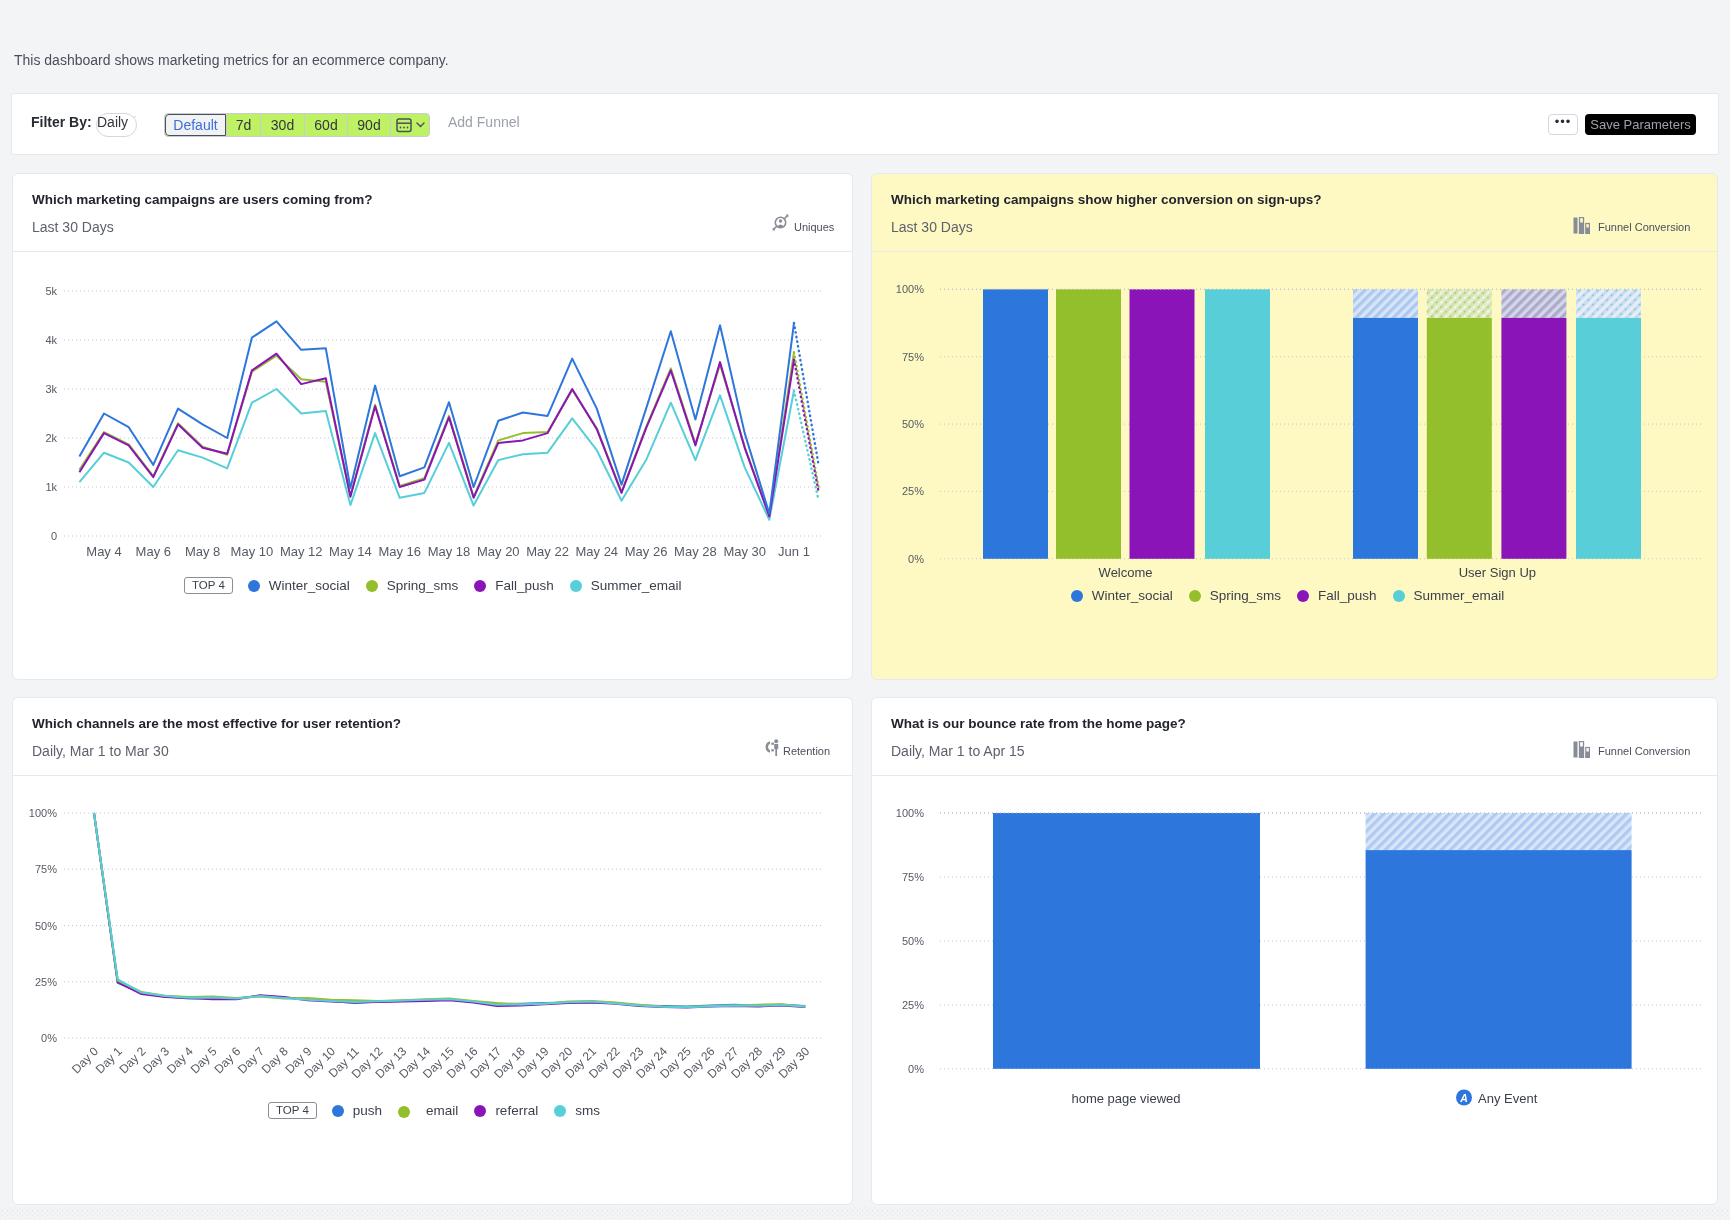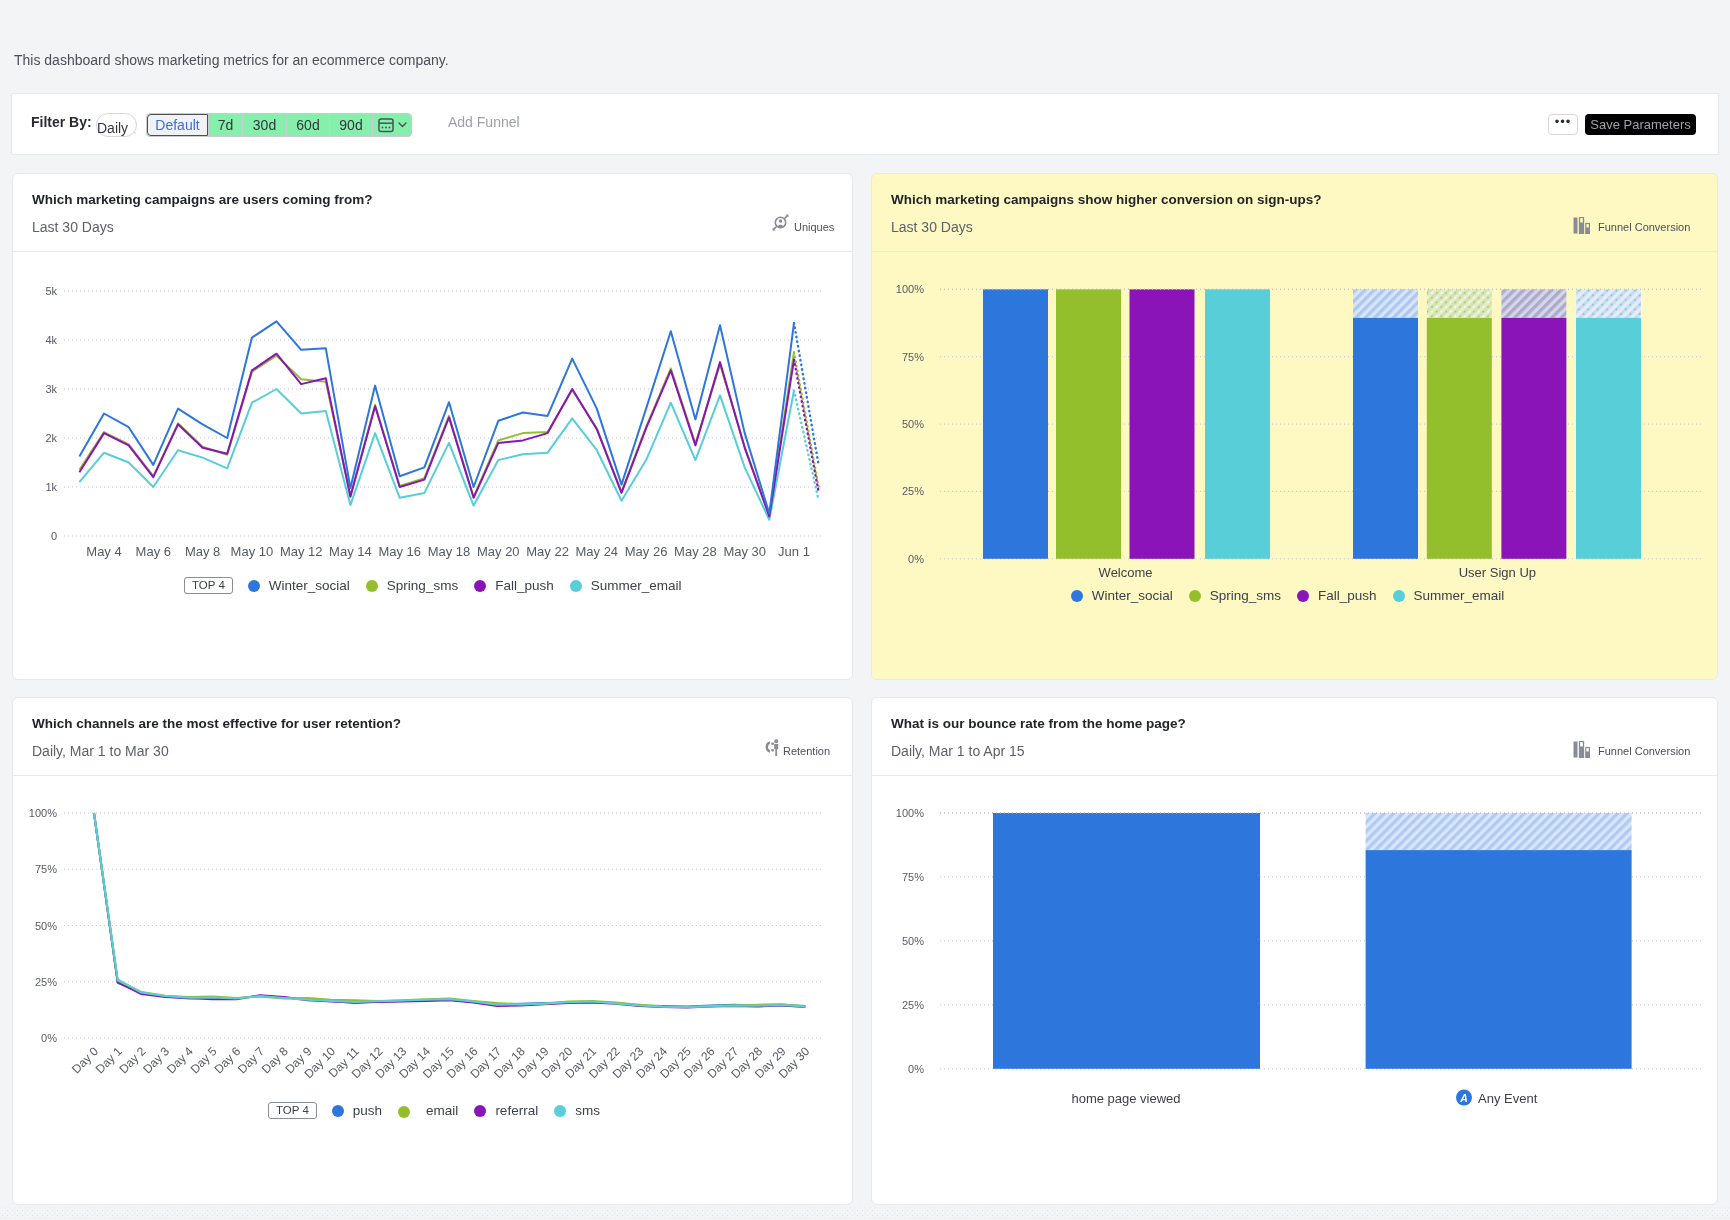--- a/index.html
+++ b/index.html
@@ -5,24 +5,24 @@
 body{font-family:"Liberation Sans",sans-serif;-webkit-font-smoothing:antialiased}
 .page{position:relative;width:1730px;height:1220px;background:#f3f4f6;overflow:hidden}
 svg text{font-family:"Liberation Sans",sans-serif}
 </style></head><body>
 <div class="page">
 <div style="position:absolute;left:0;bottom:0;width:1730px;height:13px;background-image:radial-gradient(circle,#dce2e8 0.9px,transparent 1px),radial-gradient(circle,#dce2e8 0.9px,transparent 1px);background-size:5px 5px,5px 5px;background-position:0 1px,2.5px 3.5px"></div>
 <div style="position:absolute;left:14px;top:52px;font-size:14px;color:#4a4e5a">This dashboard shows marketing metrics for an ecommerce company.</div>
 
 <div style="position:absolute;left:11px;top:93px;width:1708px;height:62px;background:#fff;border:1px solid #e7e8ec;box-sizing:border-box;border-radius:2px">
 <div style="position:absolute;left:19px;top:16px;height:24px;display:flex;align-items:center;font-size:14px;font-weight:700;color:#272b34">Filter By:</div>
-<div style="position:absolute;left:84px;top:19px;width:41px;height:24px;border:1px solid #d9d3e2;border-radius:12px;display:flex;align-items:flex-end;justify-content:center;gap:6px;font-size:14px;color:#33363f;background:#fff;box-sizing:border-box">Daily <svg width="9" height="6" viewBox="0 0 9 6" style="display:block">
+<div style="position:absolute;left:84px;top:19px;width:41px;height:24px;border:1px solid #d9d3e2;border-radius:12px;display:flex;align-items:flex-start;justify-content:center;gap:6px;font-size:14px;color:#33363f;background:#fff;box-sizing:border-box">Daily <svg width="9" height="6" viewBox="0 0 9 6" style="display:block">
           <path d="M1 1 L4.5 4.5 L8 1" fill="none" stroke="#4c5059" stroke-width="1.4" stroke-linecap="round"></path>
         </svg></div>
-<div style="position:absolute;left:134px;top:19px;height:24px;display:flex;border:1px solid #c9ccd4;border-radius:4px;background:#86efac;box-sizing:border-box">
+<div style="position:absolute;left:152px;top:19px;height:24px;display:flex;border:1px solid #c9ccd4;border-radius:4px;background:#bef264;box-sizing:border-box">
   <div style="width:61px;display:flex;align-items:center;justify-content:center;font-size:14px;color:#3c6fd9;background:#f1f2f4;outline:1px solid #4a4f59;outline-offset:-1px;border-radius:4px 0 0 4px">Default</div>
   <div style="width:33px;display:flex;align-items:center;justify-content:center;font-size:14px;color:#33363f;border-left:1px solid #c9ccd4">7d</div>
   <div style="width:43px;display:flex;align-items:center;justify-content:center;font-size:14px;color:#33363f;border-left:1px solid #c9ccd4">30d</div>
   <div style="width:42px;display:flex;align-items:center;justify-content:center;font-size:14px;color:#33363f;border-left:1px solid #c9ccd4">60d</div>
   <div style="width:42px;display:flex;align-items:center;justify-content:center;font-size:14px;color:#33363f;border-left:1px solid #c9ccd4">90d</div>
   <div style="width:38px;display:flex;align-items:center;justify-content:center;gap:3px;border-left:1px solid #c9ccd4">
           <svg width="17" height="16" viewBox="0 0 17 16" style="display:block">
 <rect x="1" y="2" width="14" height="12.5" rx="2" fill="none" stroke="#4c5059" stroke-width="1.5"></rect>
 <line x1="1" y1="6.2" x2="15" y2="6.2" stroke="#4c5059" stroke-width="1.5"></line>
 <g fill="#4c5059">

